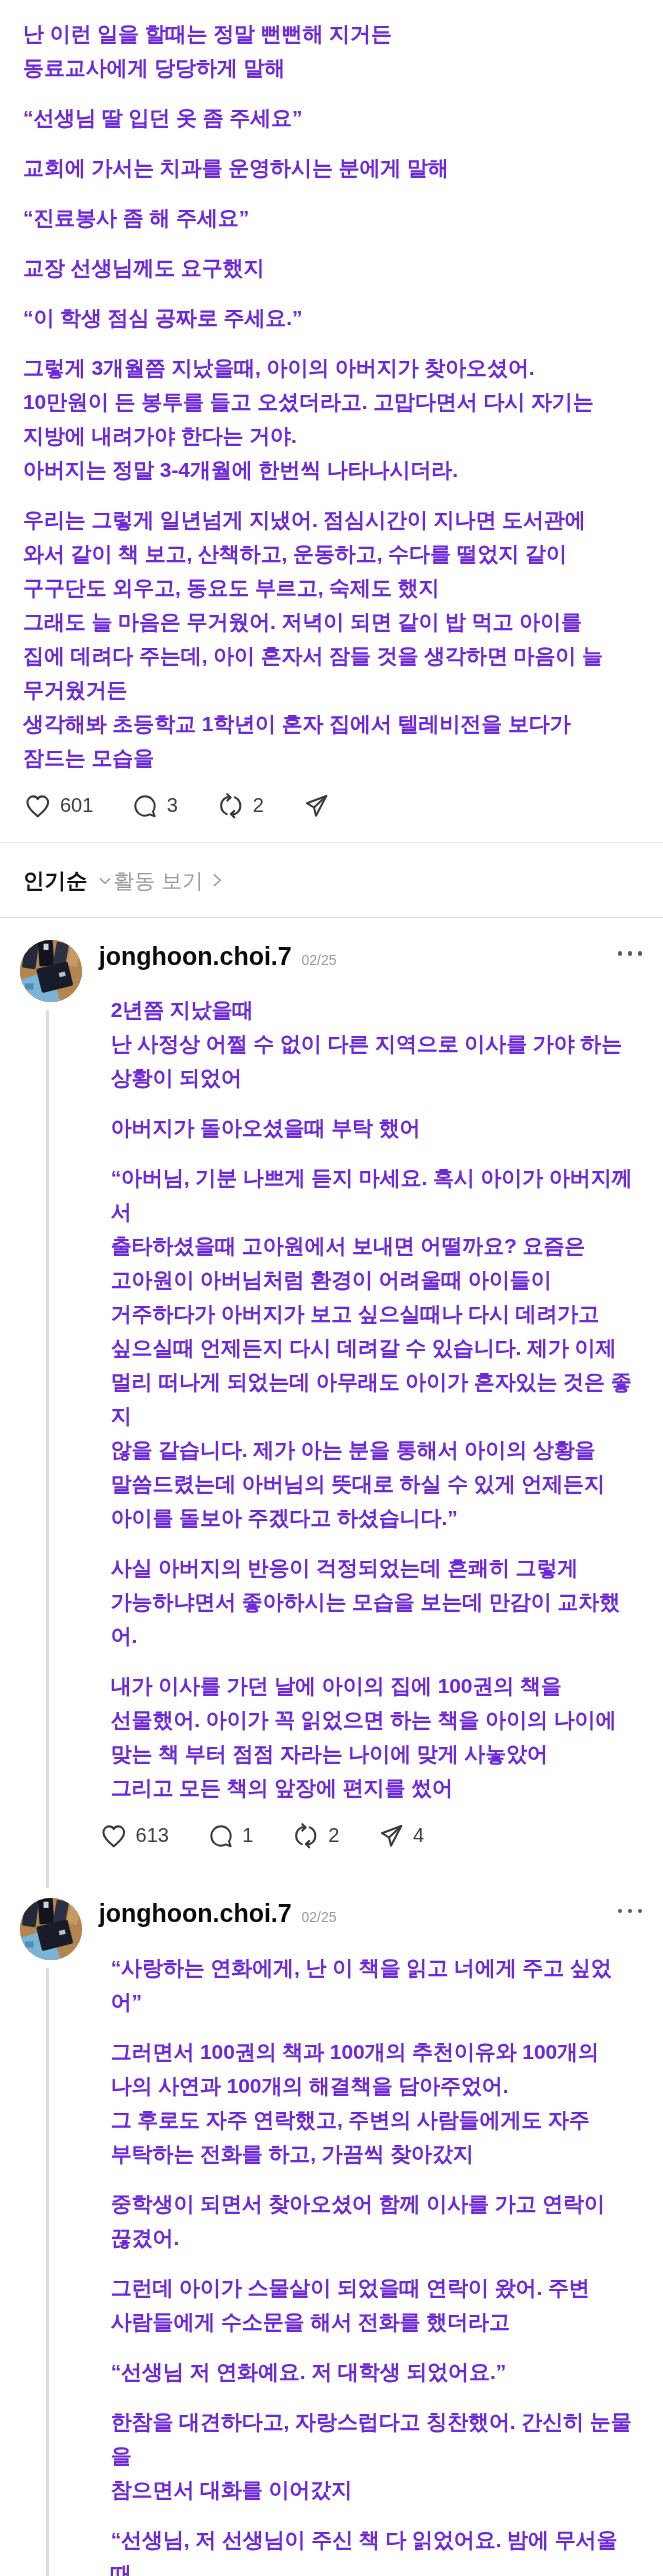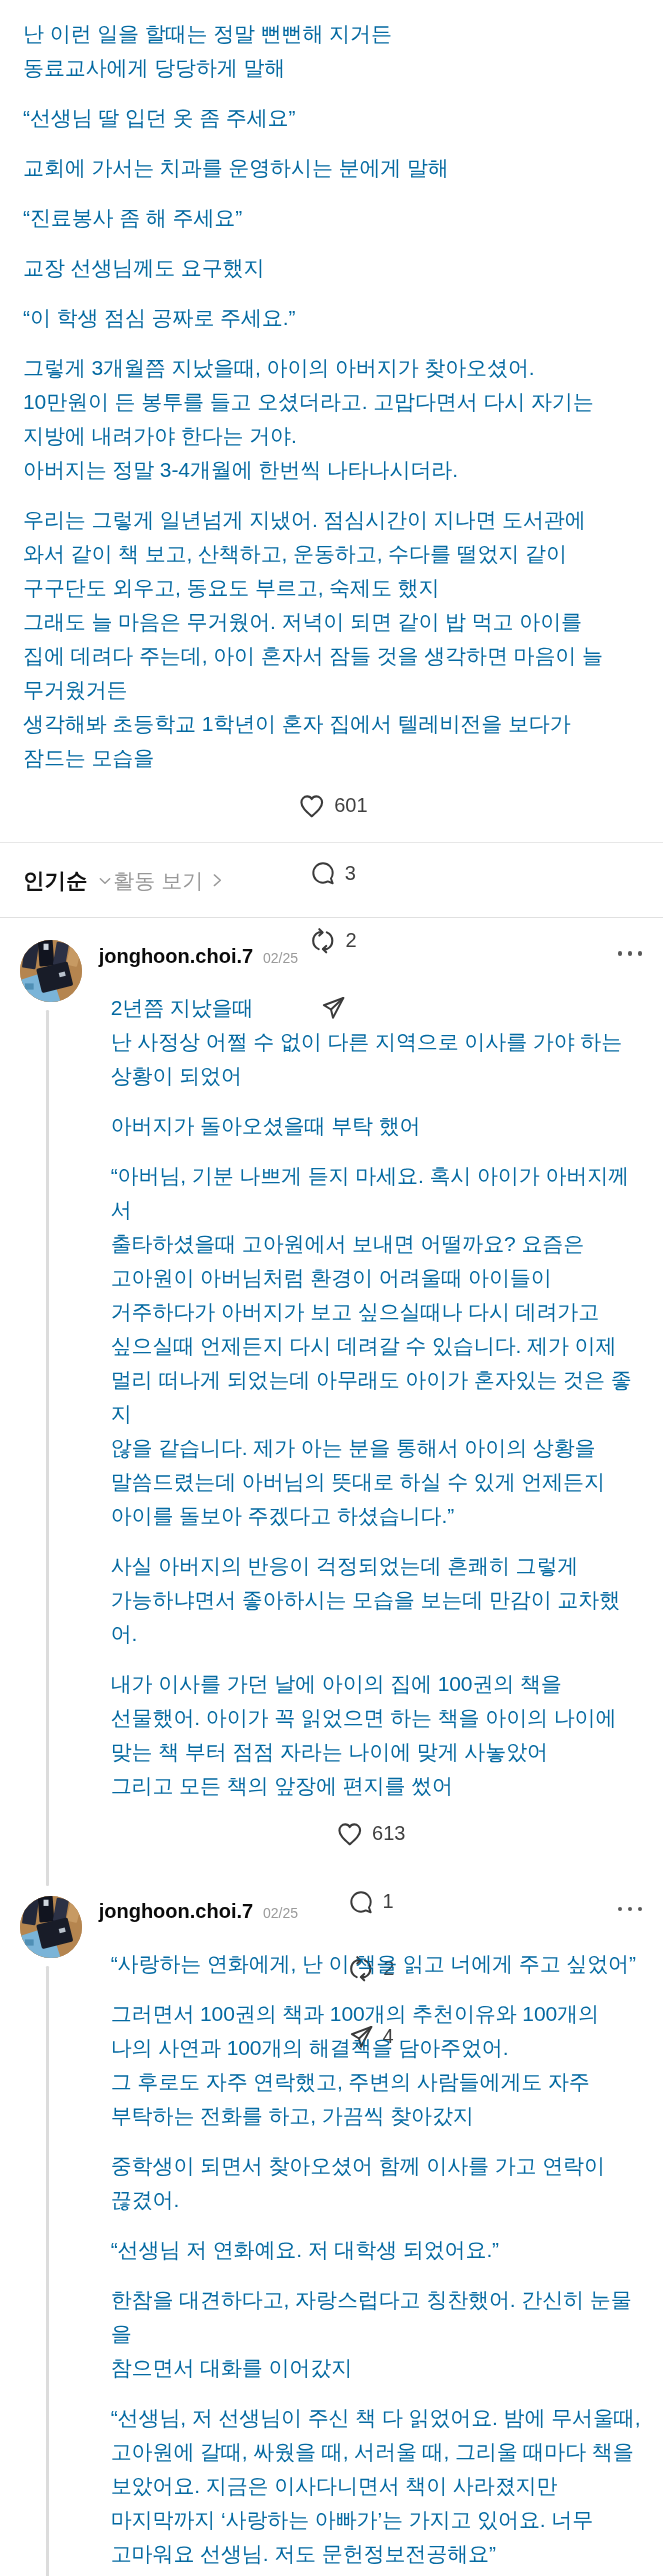--- a/index.html
+++ b/index.html
@@ -5,24 +5,24 @@
   html,body{margin:0;padding:0;}
   body{
     width:664px;height:2576px;overflow:hidden;background:#ffffff;
     font-family:"Liberation Sans","DejaVu Sans",sans-serif;
     color:#0a0a0a;position:relative;
   }
   
   .post{padding:17px 22px 0 23px;}
   .post p, .c-body p{
     margin:0 0 16px 0;font-size:21px;line-height:34px;letter-spacing:-0.1px;
-    white-space:pre-line;color:#0369a1;font-weight:400;
+    white-space:pre-line;color:#6d28d9;font-weight:700;
   }
   
-  .actions{display:flex;align-items:center;gap:38px;height:29.5px;margin:1.2px 0 0 0;flex-direction:column;}
+  .actions{display:flex;align-items:center;gap:38px;height:29.5px;margin:1.2px 0 0 0;}
   .act{display:flex;align-items:center;gap:7.4px;}
   .act svg{display:block;}
   .count{font-size:20px;color:#3f3f3f;line-height:29.5px;}
   .count.red{color:#6d28d9;}
   .icon-stroke{fill:none;stroke:#3a3a3a;stroke-width:1.7;stroke-linecap:round;stroke-linejoin:round;}
   .icon-fill-red{fill:#ee2b3f;stroke:#ee2b3f;stroke-width:1.2;stroke-linejoin:round;}
   
   .divider{border:none;height:1.2px;background:#e7e7e7;margin:21px 0 0 0;}
   .divider.thick{background:#e0e0e0;margin:0;}
   
@@ -35,21 +35,21 @@
   
   .comment{position:relative;padding:22px 22px 24.6px 19.7px;}
   .avatar{position:absolute;left:19.7px;top:22px;width:62px;height:62px;border-radius:50%;
     overflow:hidden;background:#b5854f;}
   .avatar svg{display:block;width:100%;height:100%;}
   .thread{position:absolute;left:46px;width:2.5px;border-radius:1.2px;background:#dcdcdc;}
   .c1 .thread{top:92px;bottom:-12.3px;}
   .c2 .thread{top:92px;bottom:0;}
   .c-main{margin-left:79px;position:relative;}
   .c-head{display:flex;align-items:baseline;gap:9.8px;margin-top:2.5px;line-height:27px;}
-  .uname{font-size:20px;font-weight:700;color:#0a0a0a;}
+  .uname{font-size:25px;font-weight:700;color:#0a0a0a;}
   .cdate{font-size:14px;color:#9a9a9a;}
   .dots{position:absolute;right:0;top:8.6px;display:flex;gap:5.5px;}
   .dots i{width:4.3px;height:4.3px;border-radius:50%;background:#5a5a5a;display:block;}
   .c-body{margin-top:19.7px;margin-left:12px;}
   .c-actions{margin-top:11px;}
   .c2{padding-bottom:74px;}
 </style>
 </head>
 <body>
 
@@ -231,20 +231,22 @@
         <i></i>
       </span>
     <div class="c-body">
       <p>“사랑하는 연화에게, 난 이 책을 읽고 너에게 주고 싶었어”</p>
       <p>그러면서 100권의 책과 100개의 추천이유와 100개의
 나의 사연과 100개의 해결책을 담아주었어.
 그 후로도 자주 연락했고, 주변의 사람들에게도 자주
 부탁하는 전화를 하고, 가끔씩 찾아갔지</p>
       <p>중학생이 되면서 찾아오셨어 함께 이사를 가고 연락이
 끊겼어.</p>
+      <p>그런데 아이가 스물살이 되었을때 연락이 왔어. 주변
+사람들에게 수소문을 해서 전화를 했더라고</p>
       <p>“선생님 저 연화예요.  저 대학생 되었어요.”</p>
       <p>한참을 대견하다고, 자랑스럽다고 칭찬했어. 간신히 눈물을
 참으면서 대화를 이어갔지</p>
       <p>“선생님, 저 선생님이 주신 책 다 읽었어요. 밤에 무서울때,
 고아원에 갈때, 싸웠을 때, 서러울 때, 그리울 때마다 책을
 보았어요. 지금은 이사다니면서 책이 사라졌지만
 마지막까지 ‘사랑하는 아빠가’는 가지고 있어요. 너무
 고마워요 선생님. 저도 문헌정보전공해요”</p>
     </div>
     <div class="actions c-actions">

